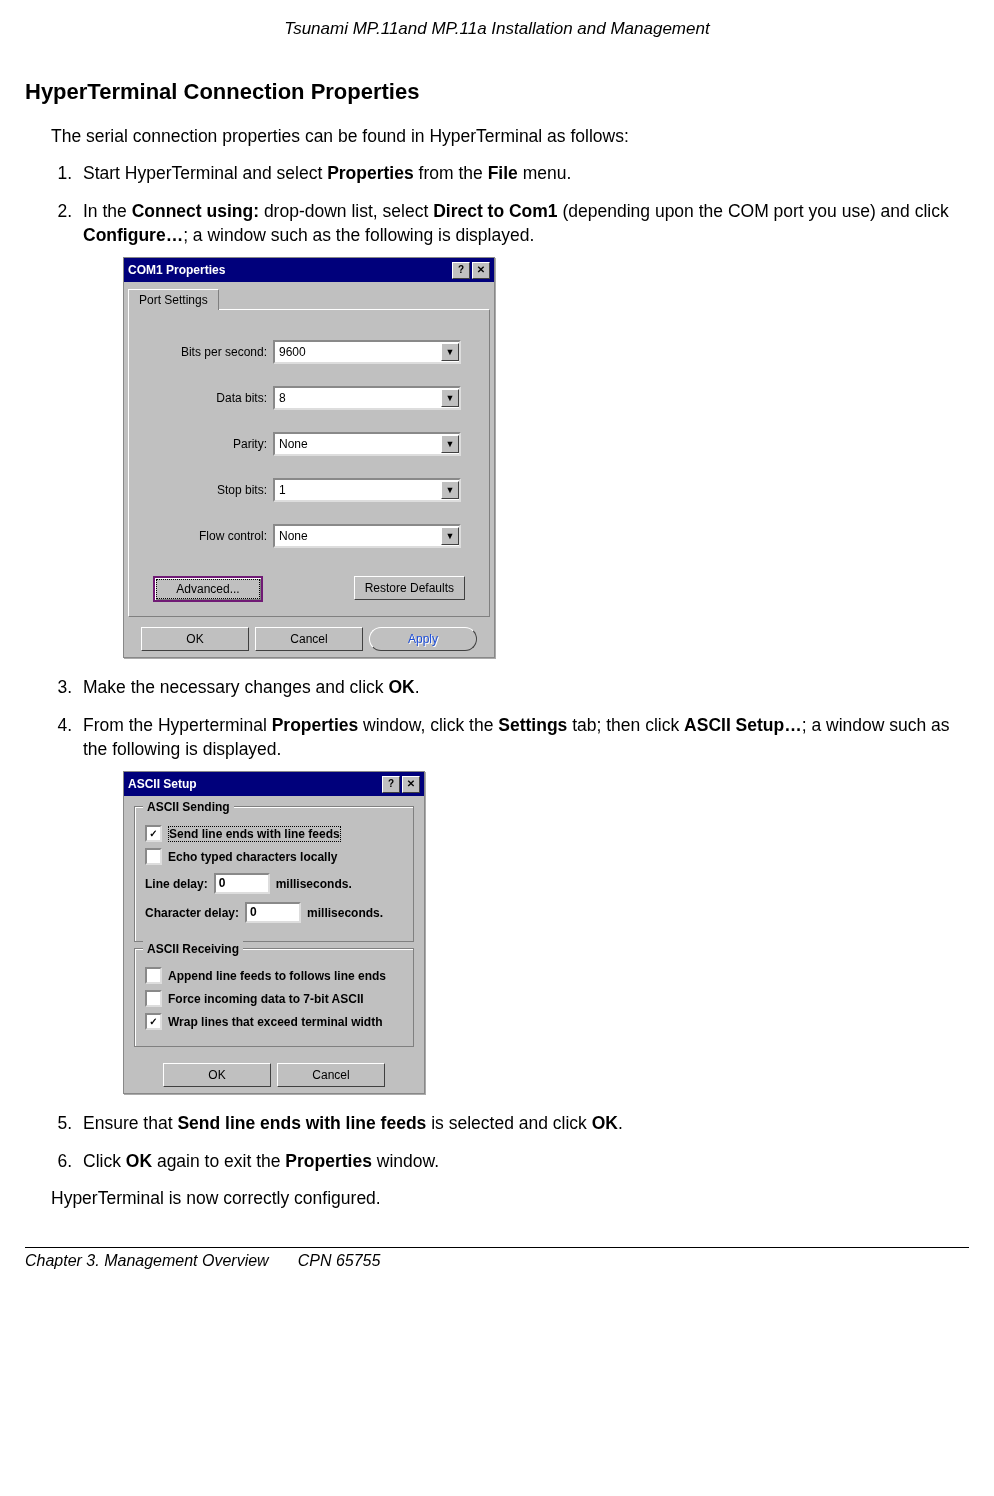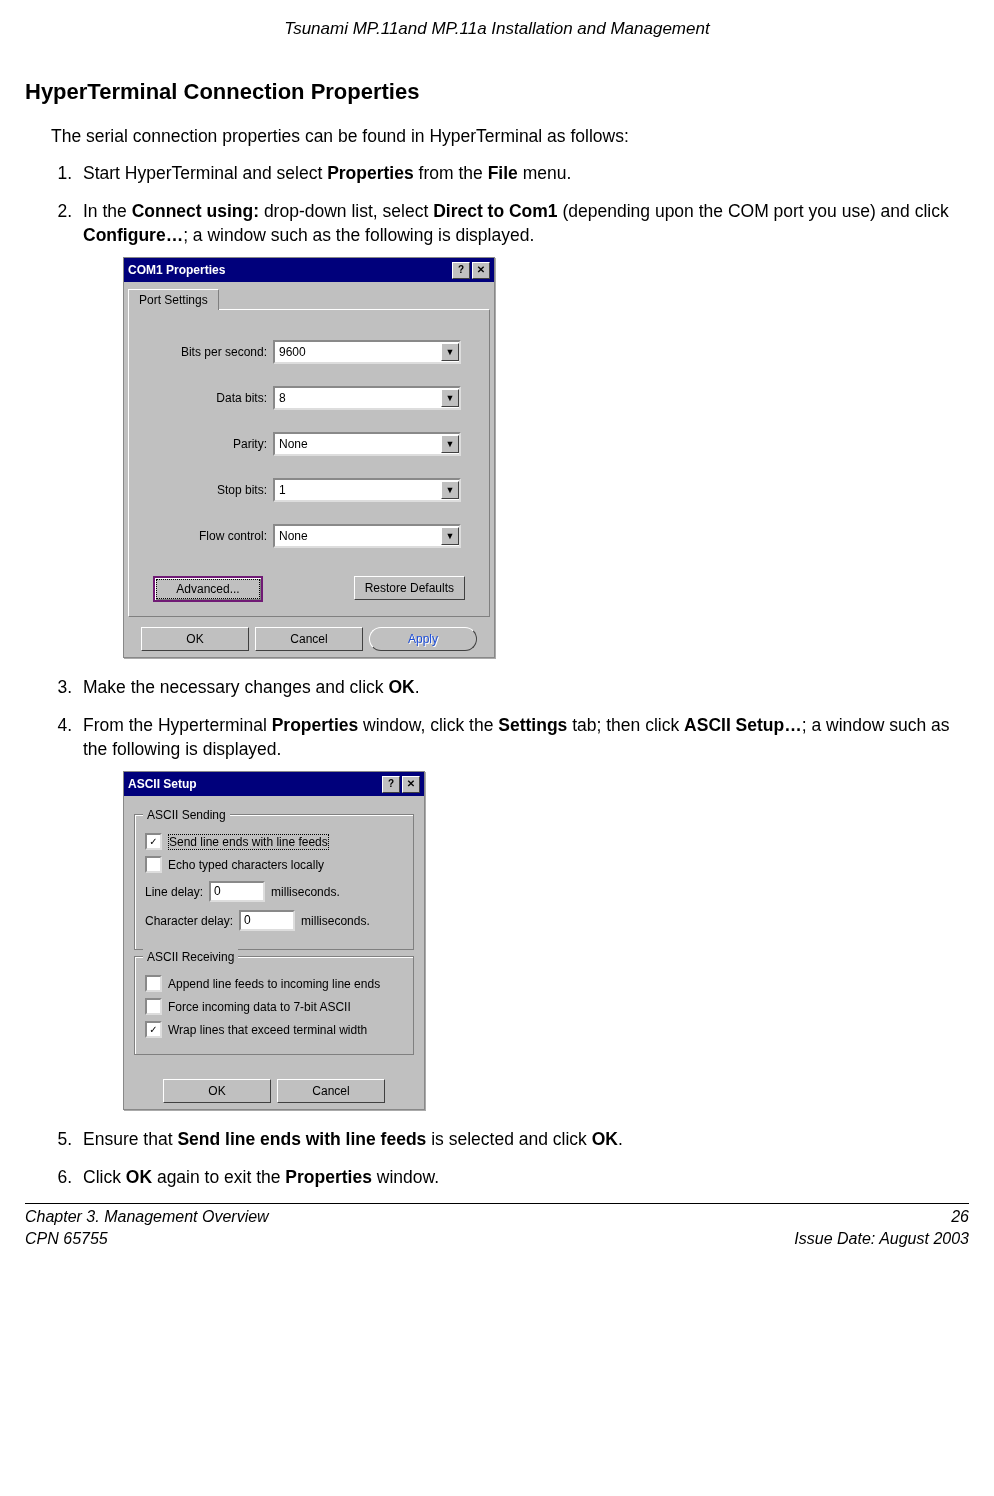--- a/index.html
+++ b/index.html
@@ -148,29 +148,29 @@
     .chk-row { display:flex; align-items:center; margin: 6px 0; font-size: 12px; }
     .chk {
       width: 13px; height: 13px; background:#fff;
       border: 2px inset #ddd;
       margin-right: 6px;
       display:flex; align-items:center; justify-content:center;
       font-size: 10px; line-height: 1;
     }
     .delay-row { display:flex; align-items:center; margin: 8px 0; font-size:12px; }
     .delay-row .txt { border:2px inset #ddd; background:#fff; width:46px; height:17px; margin: 0 6px; padding: 0 3px; font-size:12px; }
-    .ascii-body { padding: 12px 4px; }
+    .ascii-body { padding: 4px 4px; font-weight: bold; }
 
     hr.footerline { margin: 10px 0 2px 0; border:none; border-top: 1px solid #000; }
     .footer {
       display:flex; justify-content: space-between;
       font-style: italic;
       font-size: 16px;
     }
-    .footer .left, .footer .right { display:flex; flex-direction:column; }
+    .footer .left, .footer .right { display:flex; flex-direction:row;gap:29px; }
     .footer .right { text-align: right; }
     .dotted-focus{ outline:1px dotted #000; outline-offset:-1px; padding:0 1px; }
   </style>
 </head>
 <body>
 
 <div class="page">
   <div class="running-header">Tsunami MP.11and MP.11a Installation and Management</div>
 
   <h2 class="section">HyperTerminal Connection Properties</h2>
@@ -281,21 +281,21 @@
               <div class="delay-row">
                 <span>Character delay:</span>
                 <span class="txt">0</span>
                 <span>milliseconds.</span>
               </div>
             </div>
             <div class="groupbox">
               <span class="legend">ASCII Receiving</span>
               <div class="chk-row">
                 <span class="chk"></span>
-                <span>Append line feeds to incoming line ends</span>
+                <span>Append line feeds to follows line ends</span>
               </div>
               <div class="chk-row">
                 <span class="chk"></span>
                 <span>Force incoming data to 7-bit ASCII</span>
               </div>
               <div class="chk-row">
                 <span class="chk">✓</span>
                 <span>Wrap lines that exceed terminal width</span>
               </div>
             </div>
@@ -310,25 +310,22 @@
 
     <li>
       <span>Ensure that </span><b>Send line ends with line feeds</b><span> is selected and click </span><b>OK</b><span>.</span>
     </li>
 
     <li>
       <span>Click </span><b>OK</b><span> again to exit the </span><b>Properties</b><span> window.</span>
     </li>
   </ol>
 
+  <p class="closing">HyperTerminal is now correctly configured.</p>
 
   <hr class="footerline">
   <div class="footer">
     <div class="left">
       <span>Chapter 3.  Management Overview</span>
       <span>CPN 65755</span>
     </div>
-    <div class="right">
-      <span>26</span>
-      <span>Issue Date:  August 2003</span>
-    </div>
   </div>
 </div>
 
 </body></html>

